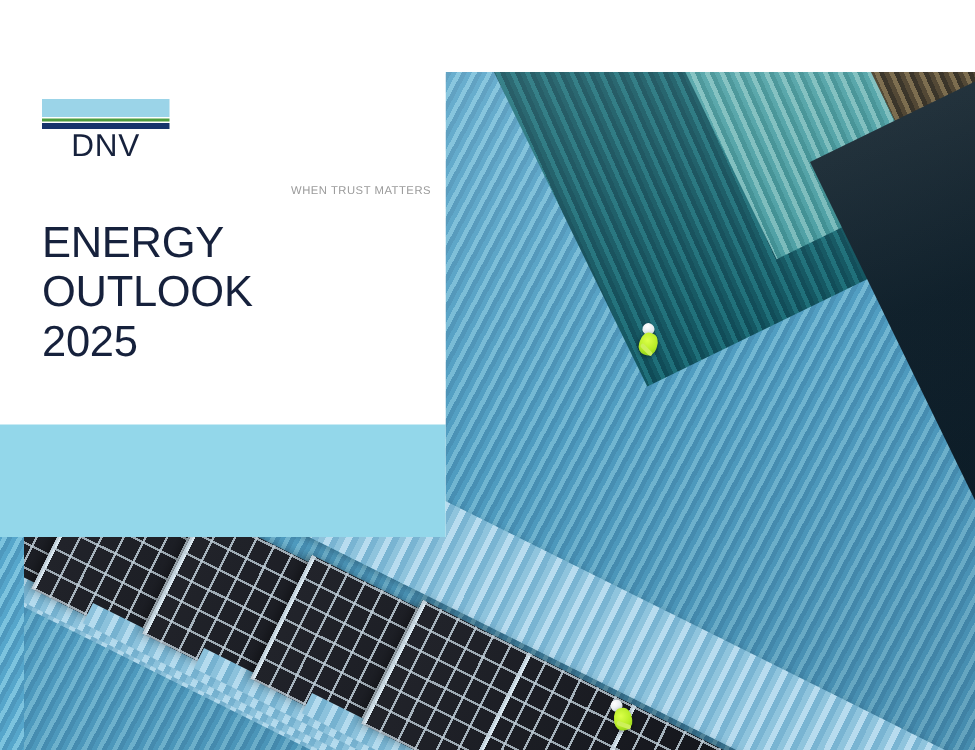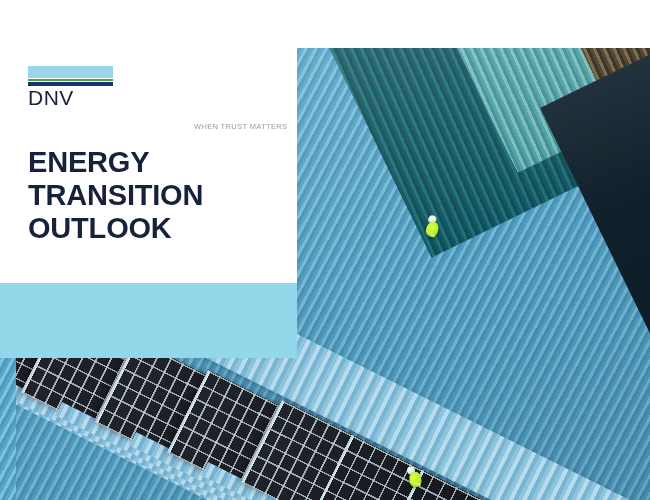--- a/index.html
+++ b/index.html
@@ -251,21 +251,21 @@
     margin-top: 1px;
   }
   .logo-bar-navy {
     width: 85px;
     height: 4px;
     background: #16336b;
     margin-top: 1px;
   }
   .logo-text {
     margin-top: 1px;
-    text-align: left;
+    text-align: center;
     font-size: 21px;
     line-height: 22px;
     letter-spacing: 0.5px;
     font-weight: 400;
     color: #16213c;
   }
 
   
   .tagline {
     position: absolute;
@@ -283,21 +283,21 @@
     position: absolute;
     left: 28px;
     top: 146px;
     width: 250px;
     color: #16213c;
     font-size: 29px;
     line-height: 33px;
     letter-spacing: -0.2px;
     font-weight: 400;
   }
-  .title-line { display: block; white-space: nowrap; font-weight: bold; }
+  .title-line { display: block; white-space: nowrap; }
 
   
   .subtitle {
     position: absolute;
     left: 29px;
     top: 328px;
     font-size: 11px;
     letter-spacing: 0.1px;
     color: #16213c;
     white-space: nowrap;
@@ -361,19 +361,19 @@
       <div class="logo-bar-blue"></div>
       <div class="logo-bar-green"></div>
       <div class="logo-bar-navy"></div>
       <div class="logo-text">DNV</div>
     </div>
 
     <div class="tagline">WHEN TRUST MATTERS</div>
 
     <div class="title">
       <span class="title-line">ENERGY</span>
-      <span class="title-line">TRANSITION</span>
       <span class="title-line">OUTLOOK</span>
+      <span class="title-line">2025</span>
     </div>
 
   </div>
 
 </div>
 
 </body></html>

